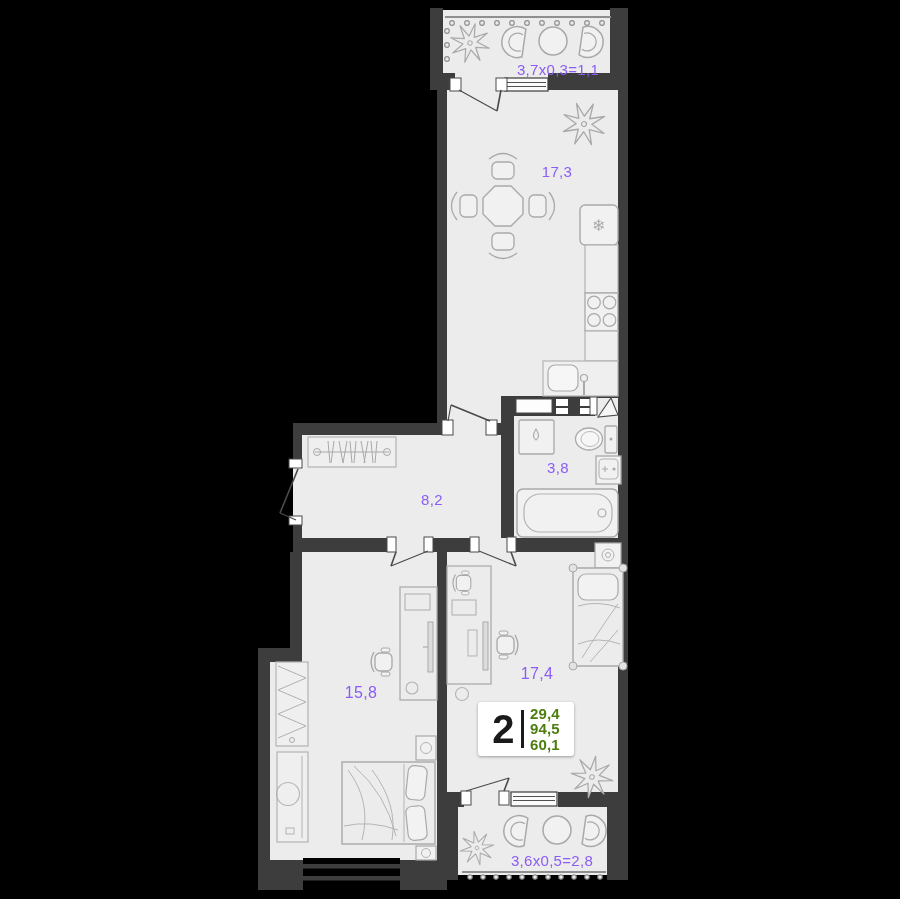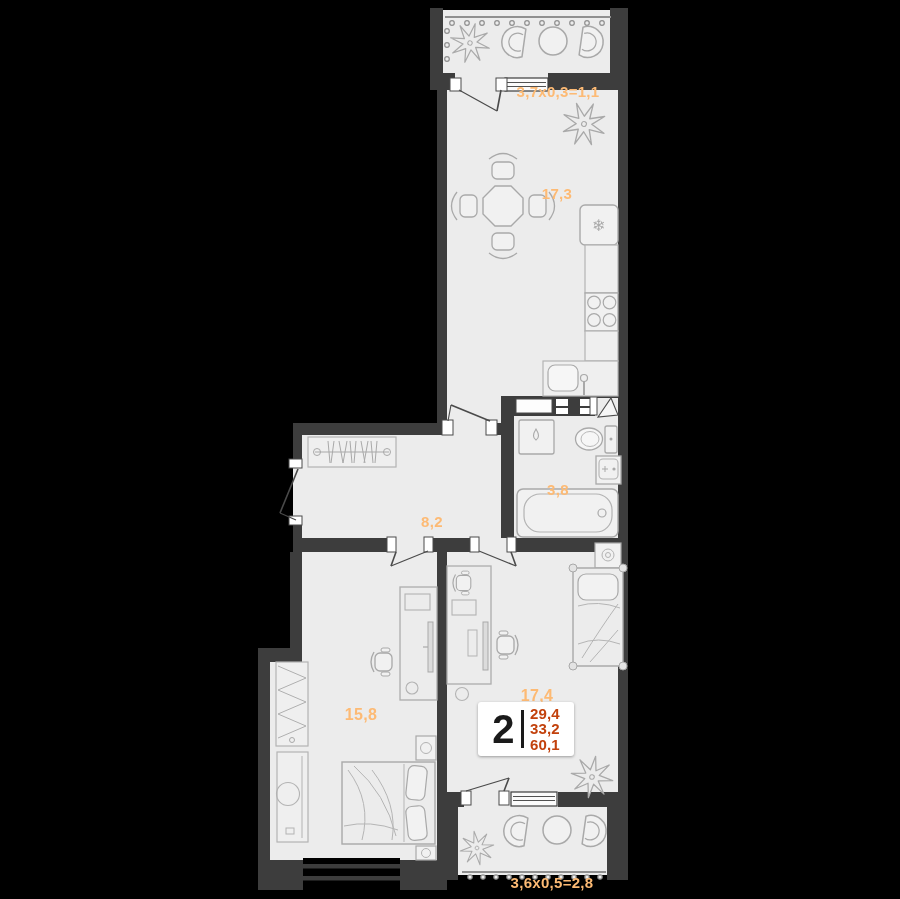--- a/index.html
+++ b/index.html
@@ -1,29 +1,29 @@
 <!DOCTYPE html>
 <html><head>
 <meta charset="utf-8">
 <style>
   html,body{margin:0;padding:0;background:#000;}
   .stage{position:relative;width:900px;height:899px;background:#000;overflow:hidden;
          font-family:"Liberation Sans",sans-serif;}
   .stage svg{position:absolute;left:0;top:0;}
   .lbl{position:absolute;transform:translate(-50%,-50%);
-       font-weight:700;font-size:16px;color:#fdba74;letter-spacing:.3px;white-space:nowrap;margin-top:22px;}
+       font-weight:400;font-size:16px;color:#8b5cf6;letter-spacing:.3px;white-space:nowrap;}
   .lbl.big{font-size:15px;}
   .lbl.small{font-size:15px;}
   .badge{position:absolute;left:478px;top:702px;width:96px;height:54px;background:#fff;
          border-radius:3px;display:flex;align-items:center;justify-content:center;
          box-shadow:0 1px 3px rgba(0,0,0,.35);}
   .badge-num{font-weight:700;font-size:40px;line-height:1;color:#1a1a1a;}
   .badge-divider{width:2.5px;height:38px;background:#1a1a1a;margin:0 6px 0 7px;}
   .badge-areas{display:flex;flex-direction:column;font-weight:700;font-size:15px;
-               line-height:15.5px;color:#c2410c;letter-spacing:.2px;text-align:right;}
+               line-height:15.5px;color:#4d7c0f;letter-spacing:.2px;text-align:right;}
 </style>
 </head>
 <body>
 
 <div class="stage">
 <svg width="900" height="899" viewBox="0 0 900 899">
   <defs>
     <g id="plant">
       <polygon points="20,0 6.5,2.7 14.1,14.1 2.7,6.5 0,20 -2.7,6.5 -14.1,14.1 -6.5,2.7 -20,0 -6.5,-2.7 -14.1,-14.1 -2.7,-6.5 0,-20 2.7,-6.5 14.1,-14.1 6.5,-2.7" fill="#ececec" stroke="#a9a9a9" stroke-width="1.2" stroke-linejoin="round"></polygon>
       <circle r="2.2" fill="none" stroke="#a9a9a9" stroke-width="1"></circle>
@@ -388,17 +388,17 @@
   <div class="lbl small" style="left:558px;top:467px">3,8</div>
   <div class="lbl" style="left:361px;top:693px">15,8</div>
   <div class="lbl" style="left:537px;top:674px">17,4</div>
   <div class="lbl small" style="left:552px;top:860px">3,6x0,5=2,8</div>
 
   <div class="badge">
     <span class="badge-num">2</span>
     <span class="badge-divider"></span>
     <span class="badge-areas">
       <span>29,4</span>
-      <span>33,2</span>
+      <span>94,5</span>
       <span>60,1</span>
     </span>
   </div>
 </div>
 
 </body></html>

